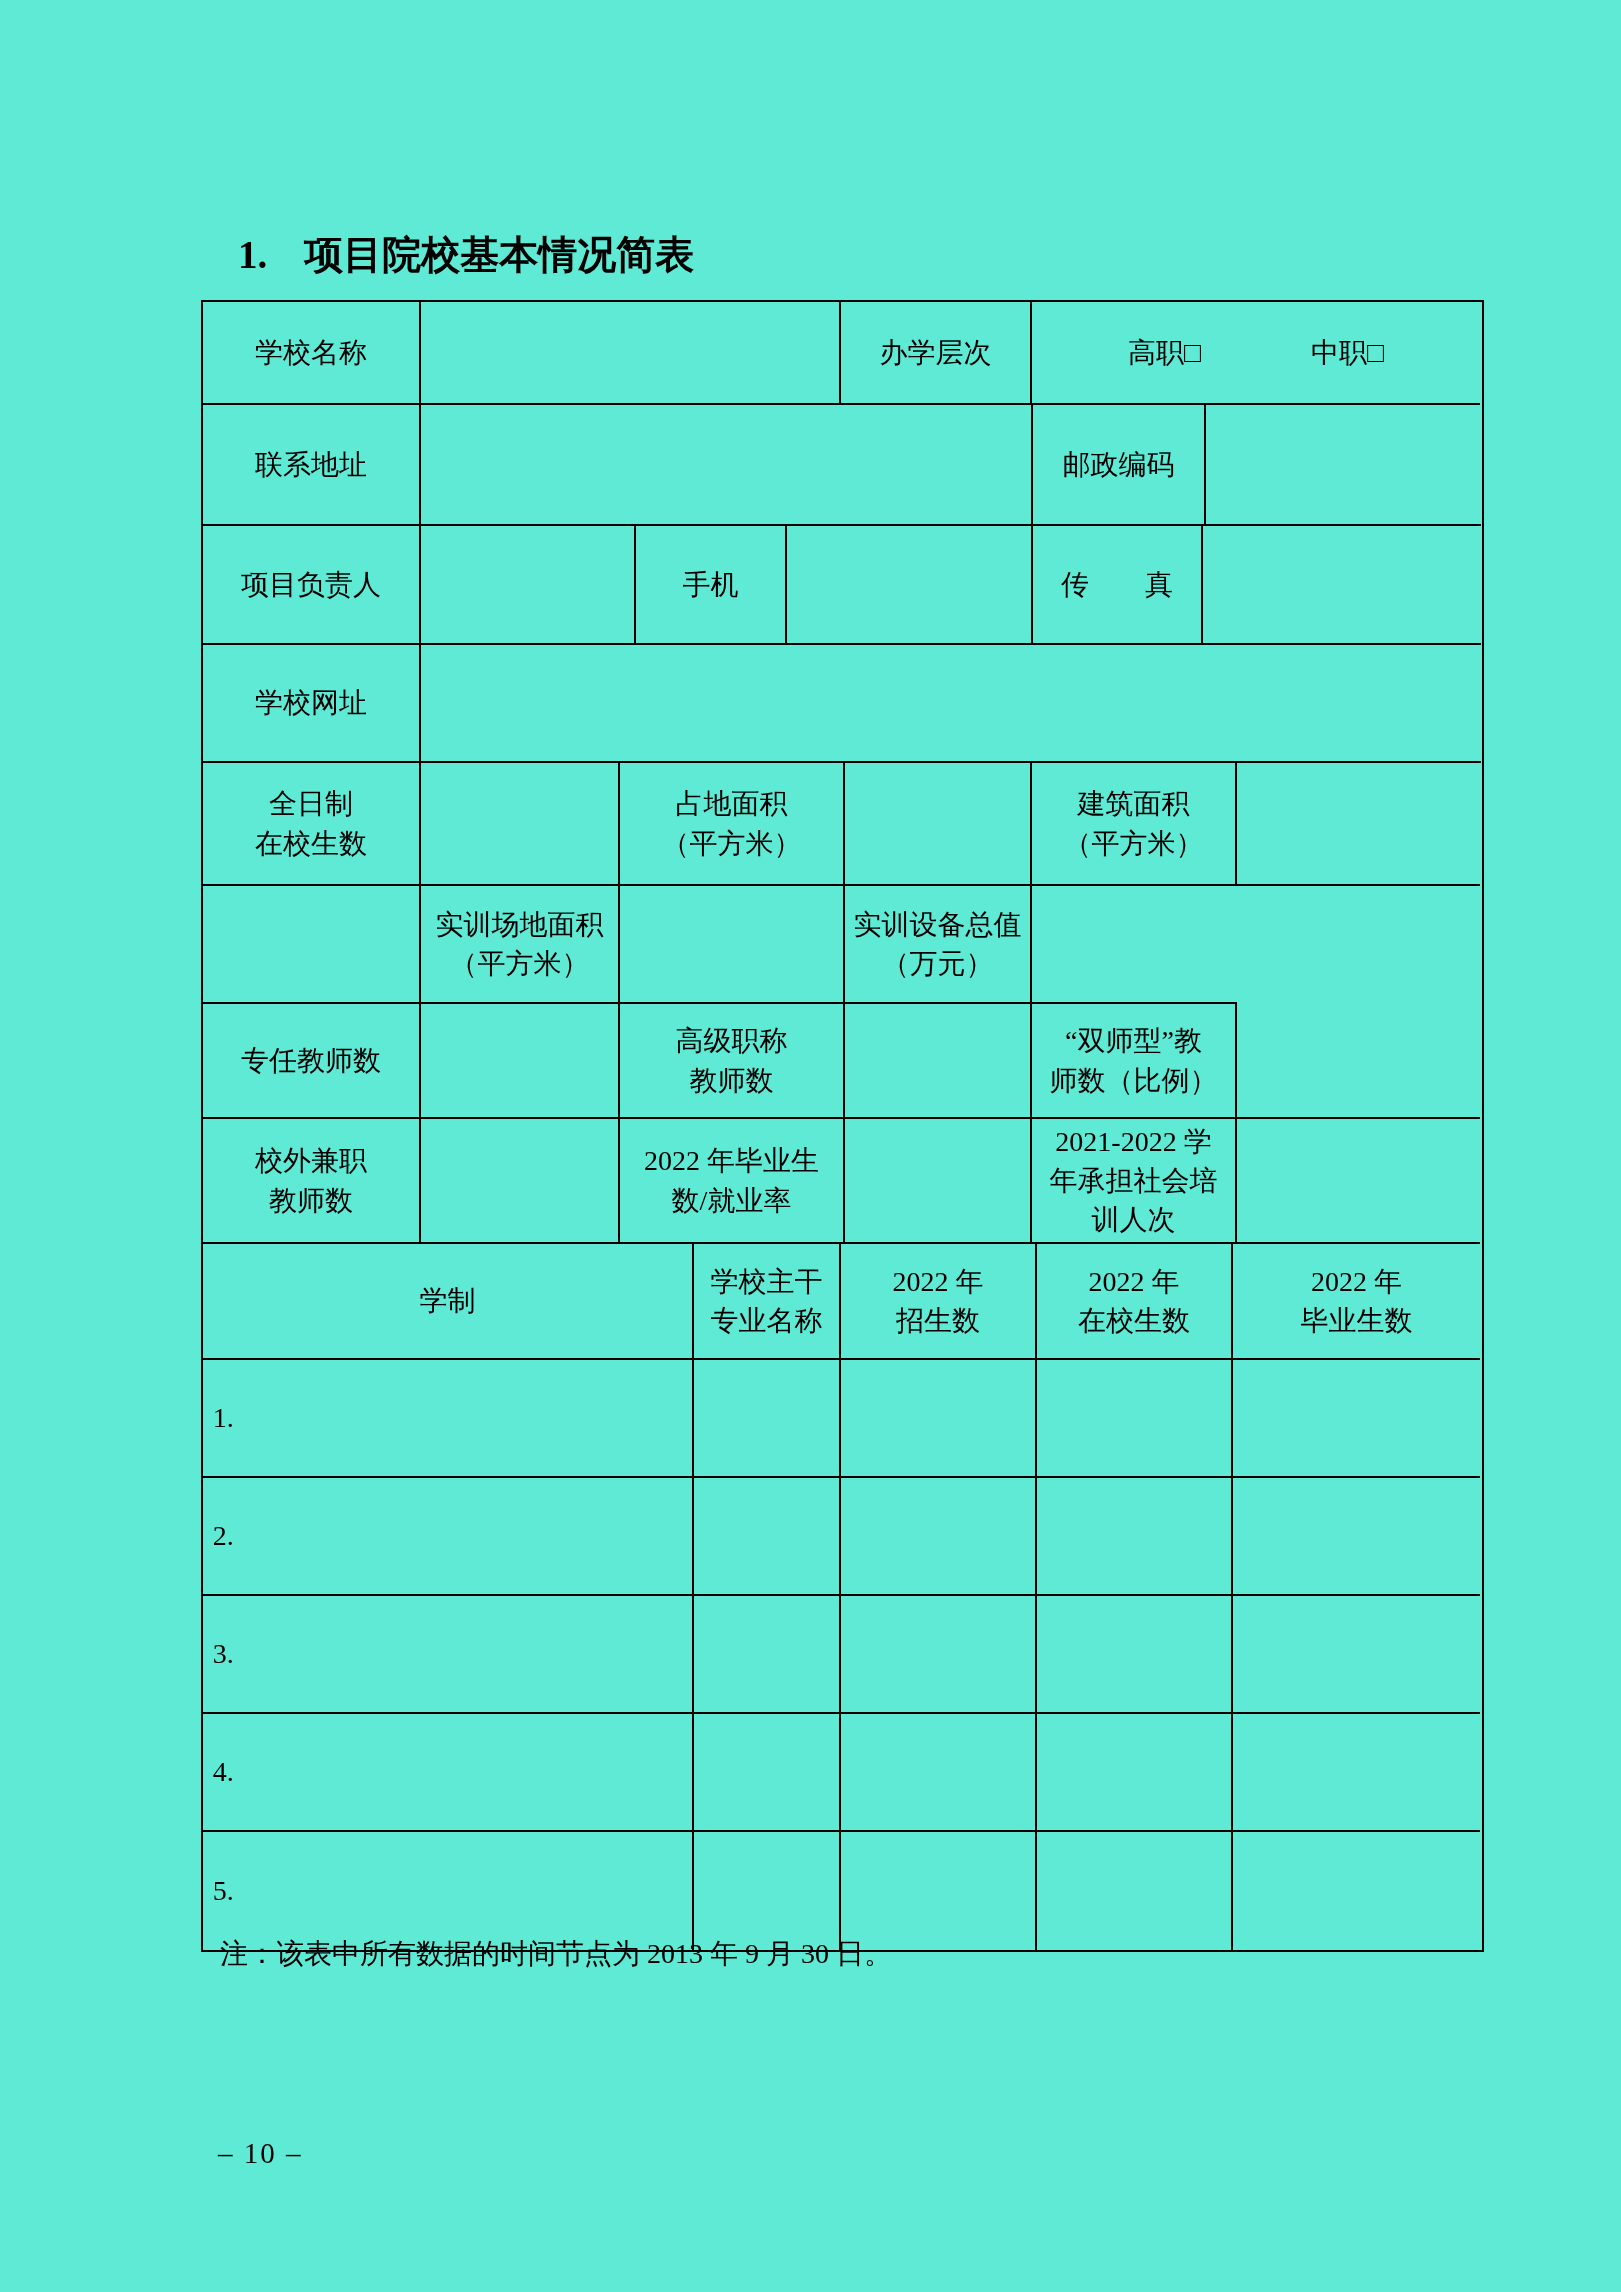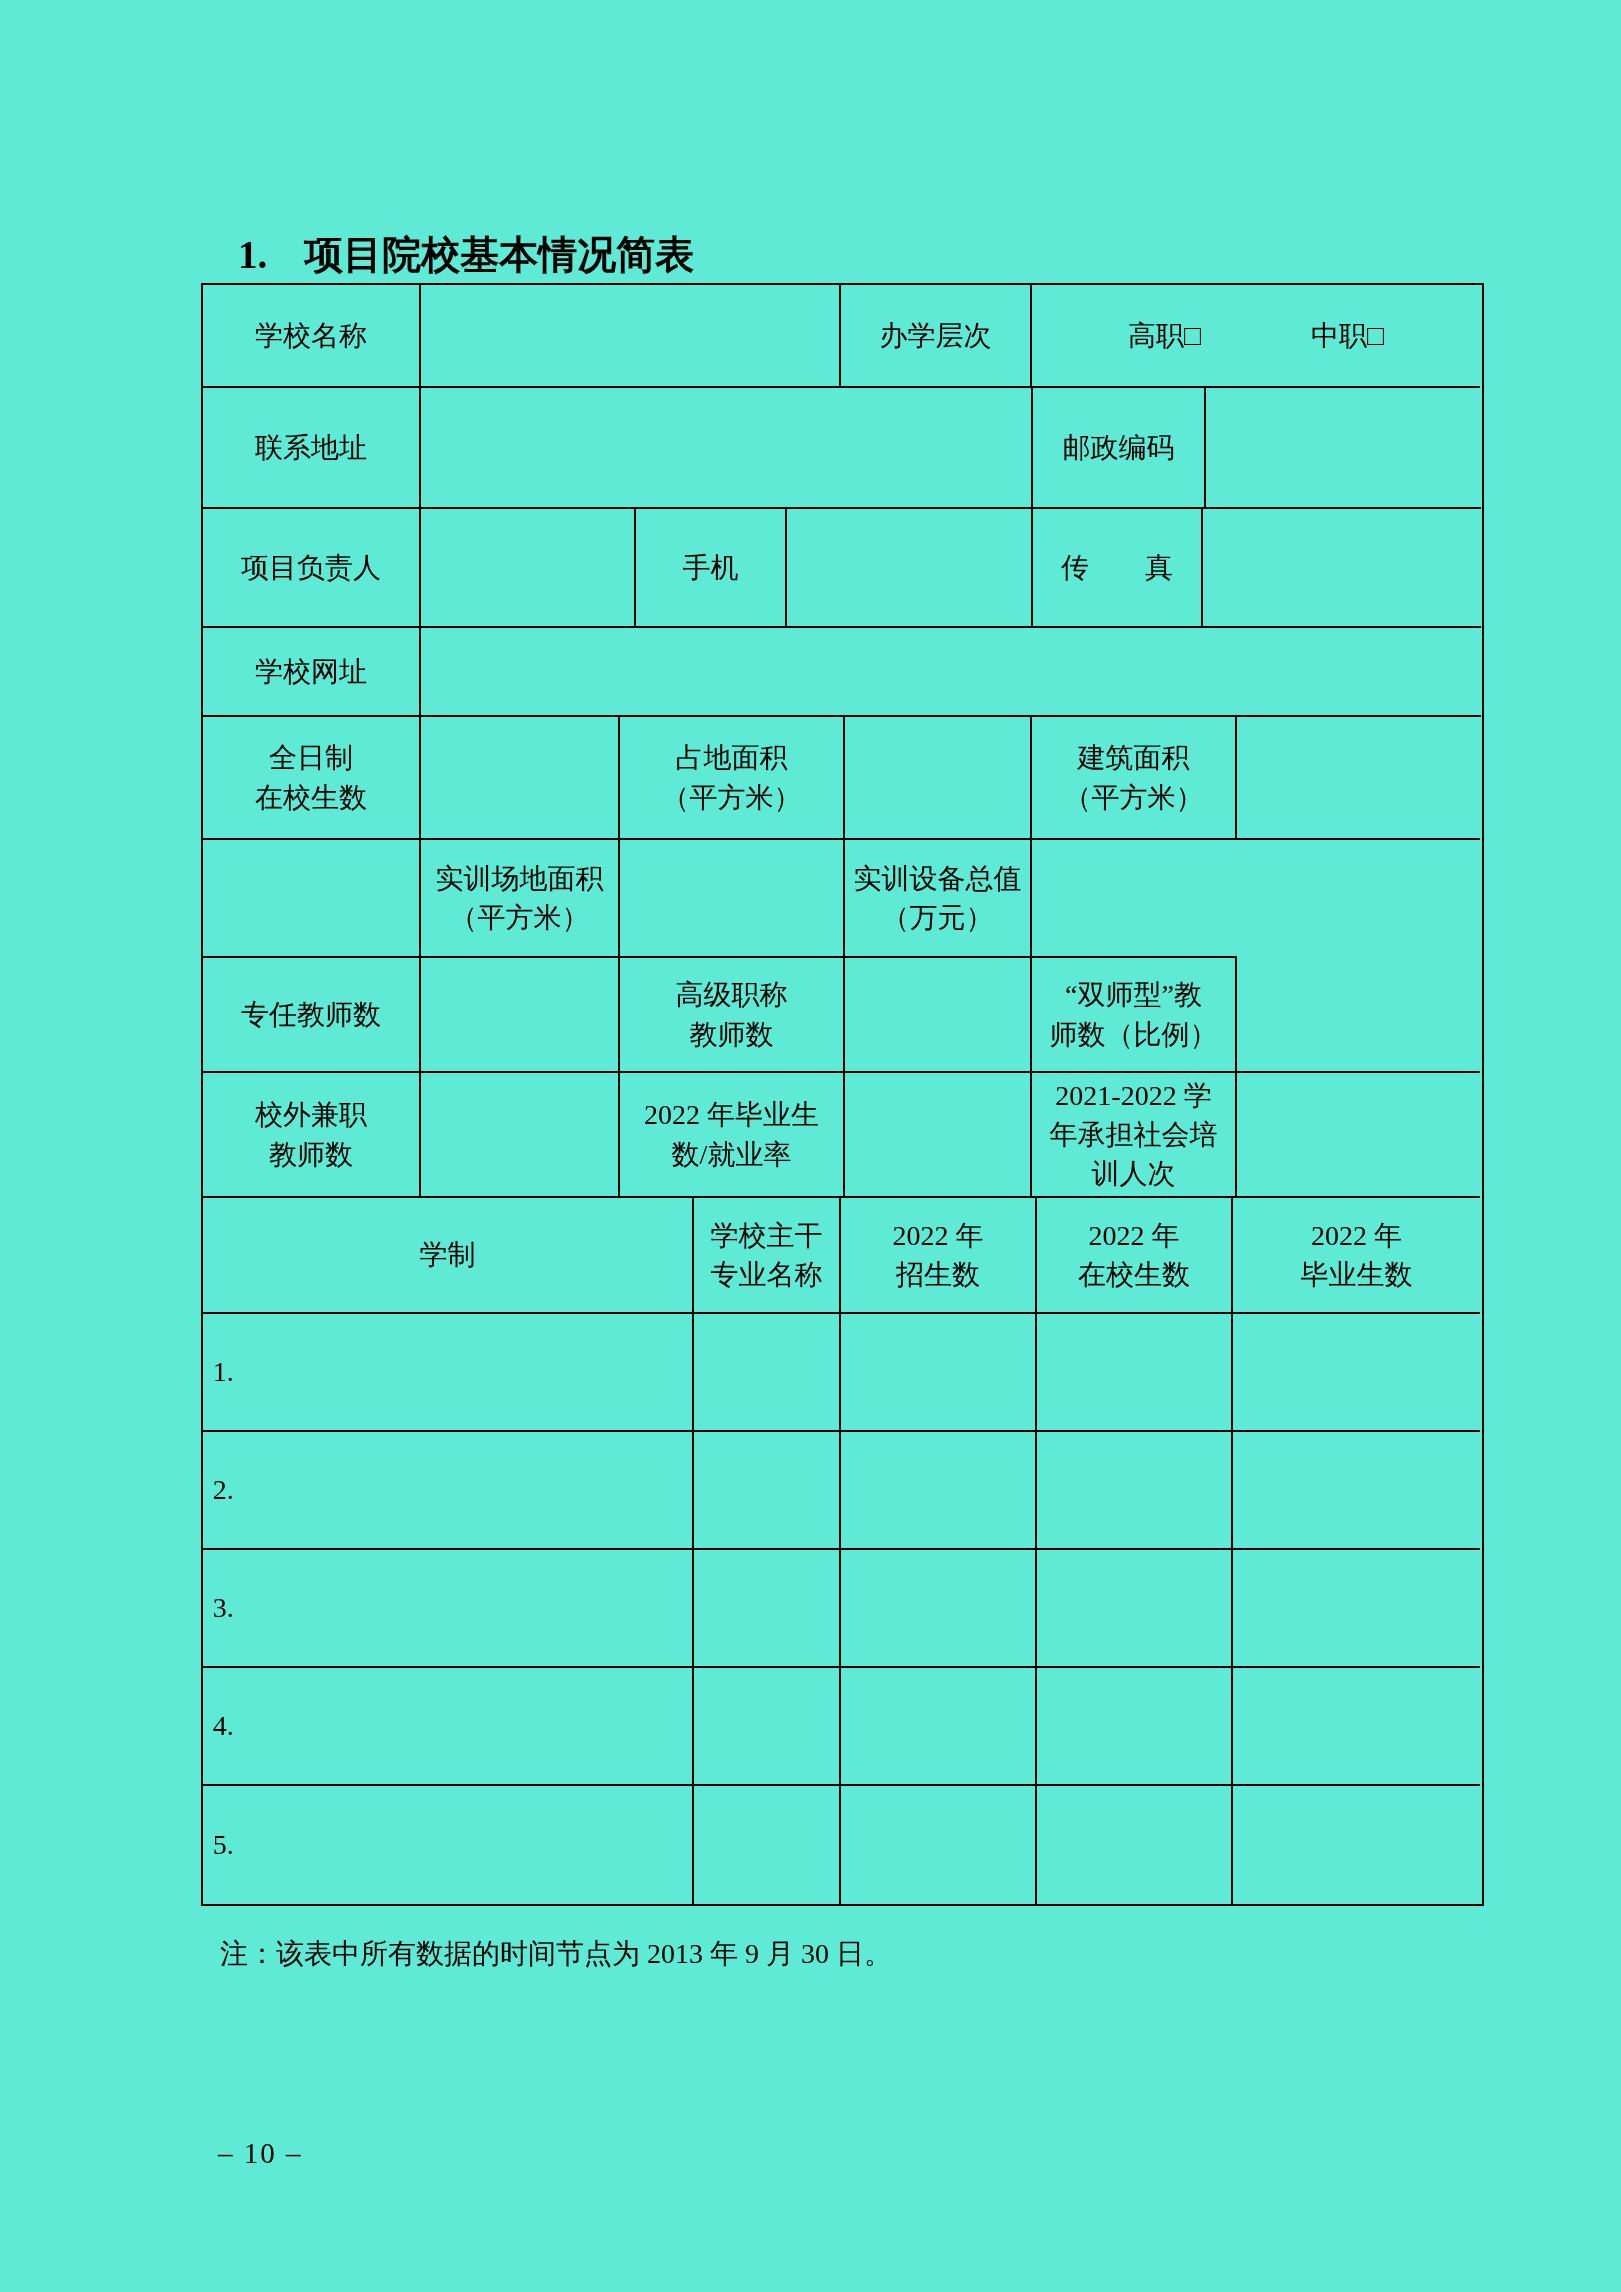--- a/index.html
+++ b/index.html
@@ -12,42 +12,42 @@
     font-family:"Liberation Serif","DejaVu Serif",serif;
     color:#000;
   }
   .doc-title {
     position:absolute; left:238px; top:228px;
     font-size:39px; font-weight:700;
     white-space:nowrap;
   }
   .doc-title .title-text { margin-left:37px; }
   .form-table {
-    position:absolute; left:201px; top:283px;
+    position:absolute; left:201px; top:300px;
     width:1283px;
     border:2.9px solid #000;
   }
   .t-row { display:grid; }
   .cell {
     display:flex; align-items:center; justify-content:center;
     text-align:center;
     border-right:2px solid #000;
     border-bottom:2px solid #000;
     font-size:28px; line-height:1.4;
     white-space:pre-line;
     overflow:hidden;
     padding:2px 3.9px;
   }
   .t-row .cell:last-child { border-right:none; }
   .t-row:last-child .cell { border-bottom:none; }
 
   .r-top    { grid-template-columns:218px 420px 191px 448px; height:103px; }
   .r-addr   { grid-template-columns:218px 612px 173px 275px; height:121px; }
   .r-leader { grid-template-columns:218px 215px 151px 246px 170px 278px; height:119px; }
-  .r-web    { grid-template-columns:218px 1060px; height:89px; }
+  .r-web    { grid-template-columns:218px 1060px; height:118px; }
   .r-triple { grid-template-columns:218px 199px 225px 187px 205px 243px; }
   .h125 { height:123px; } .h120 { height:118px; } .h117 { height:115px;border-radius:24px; } .h128 { height:125px; }
   .r-majors { grid-template-columns:491px 147px 196px 196px 247px; height:118px; }
   .r-head   { height:116px; }
 
   .cell.options { gap:110px; }
   .cell.row-num { justify-content:flex-start; padding-left:9.8px; }
 
   .table-note {
     position:absolute; left:220px; top:1935px;

